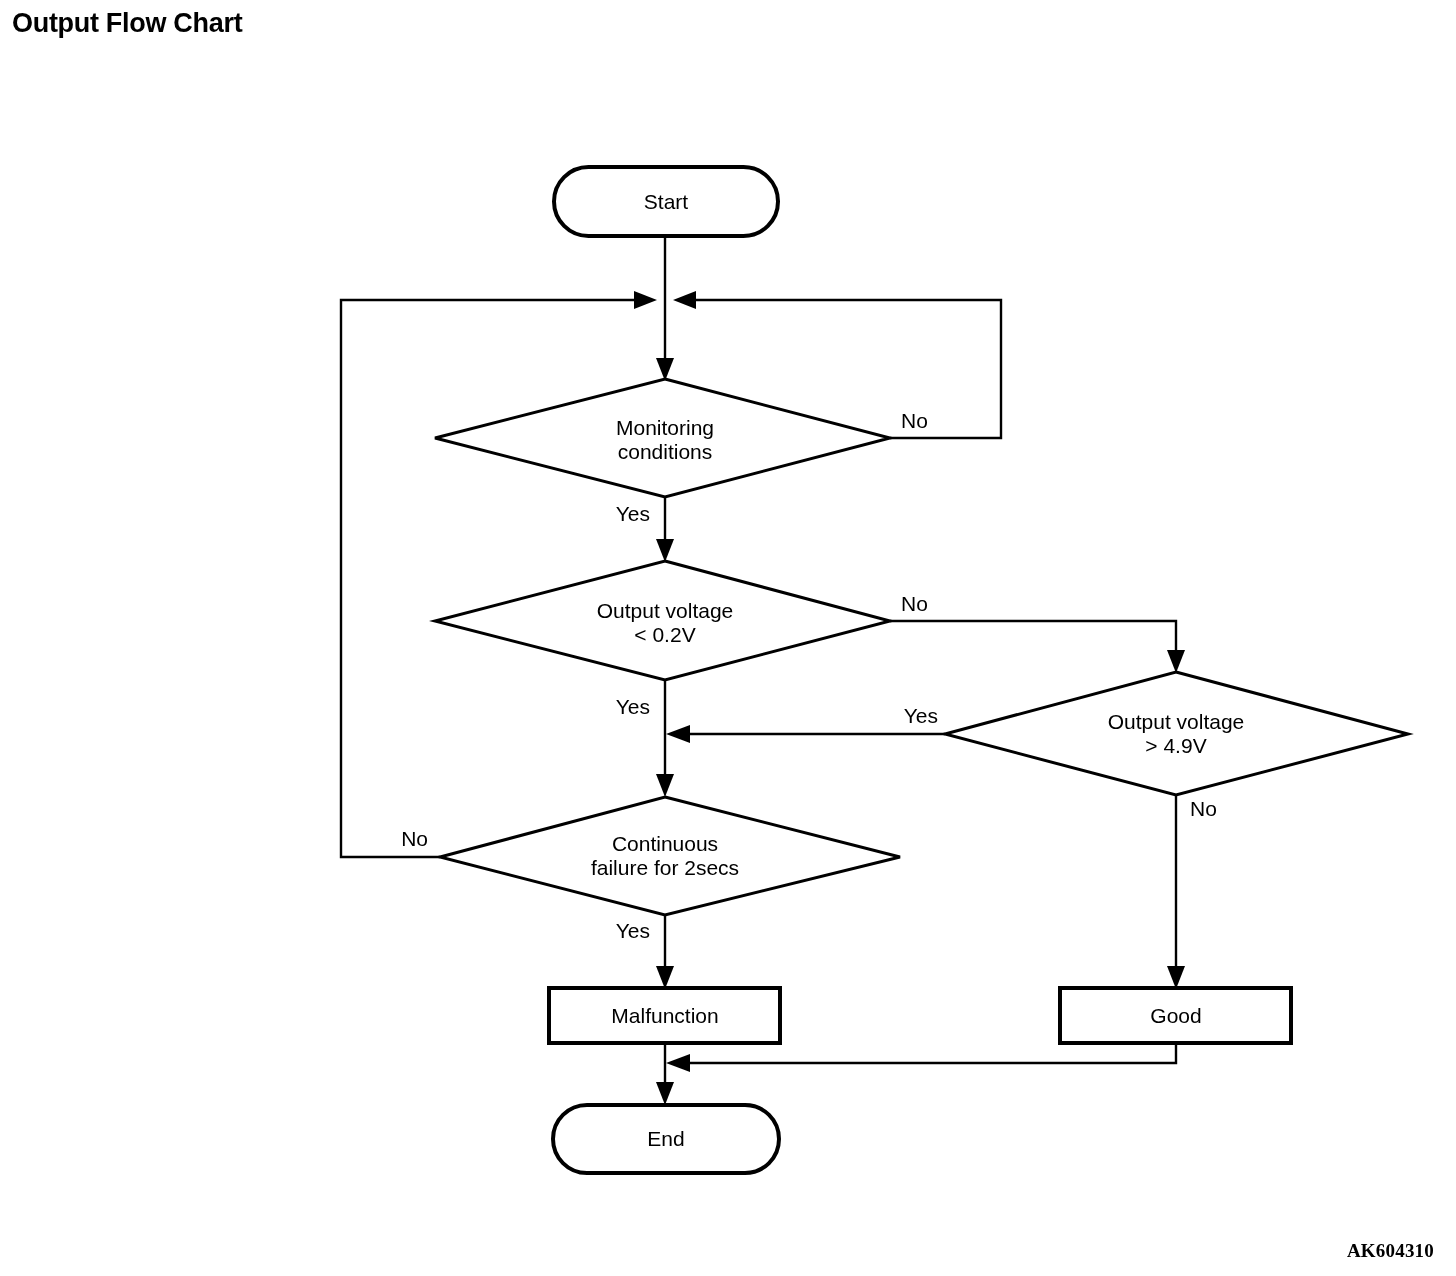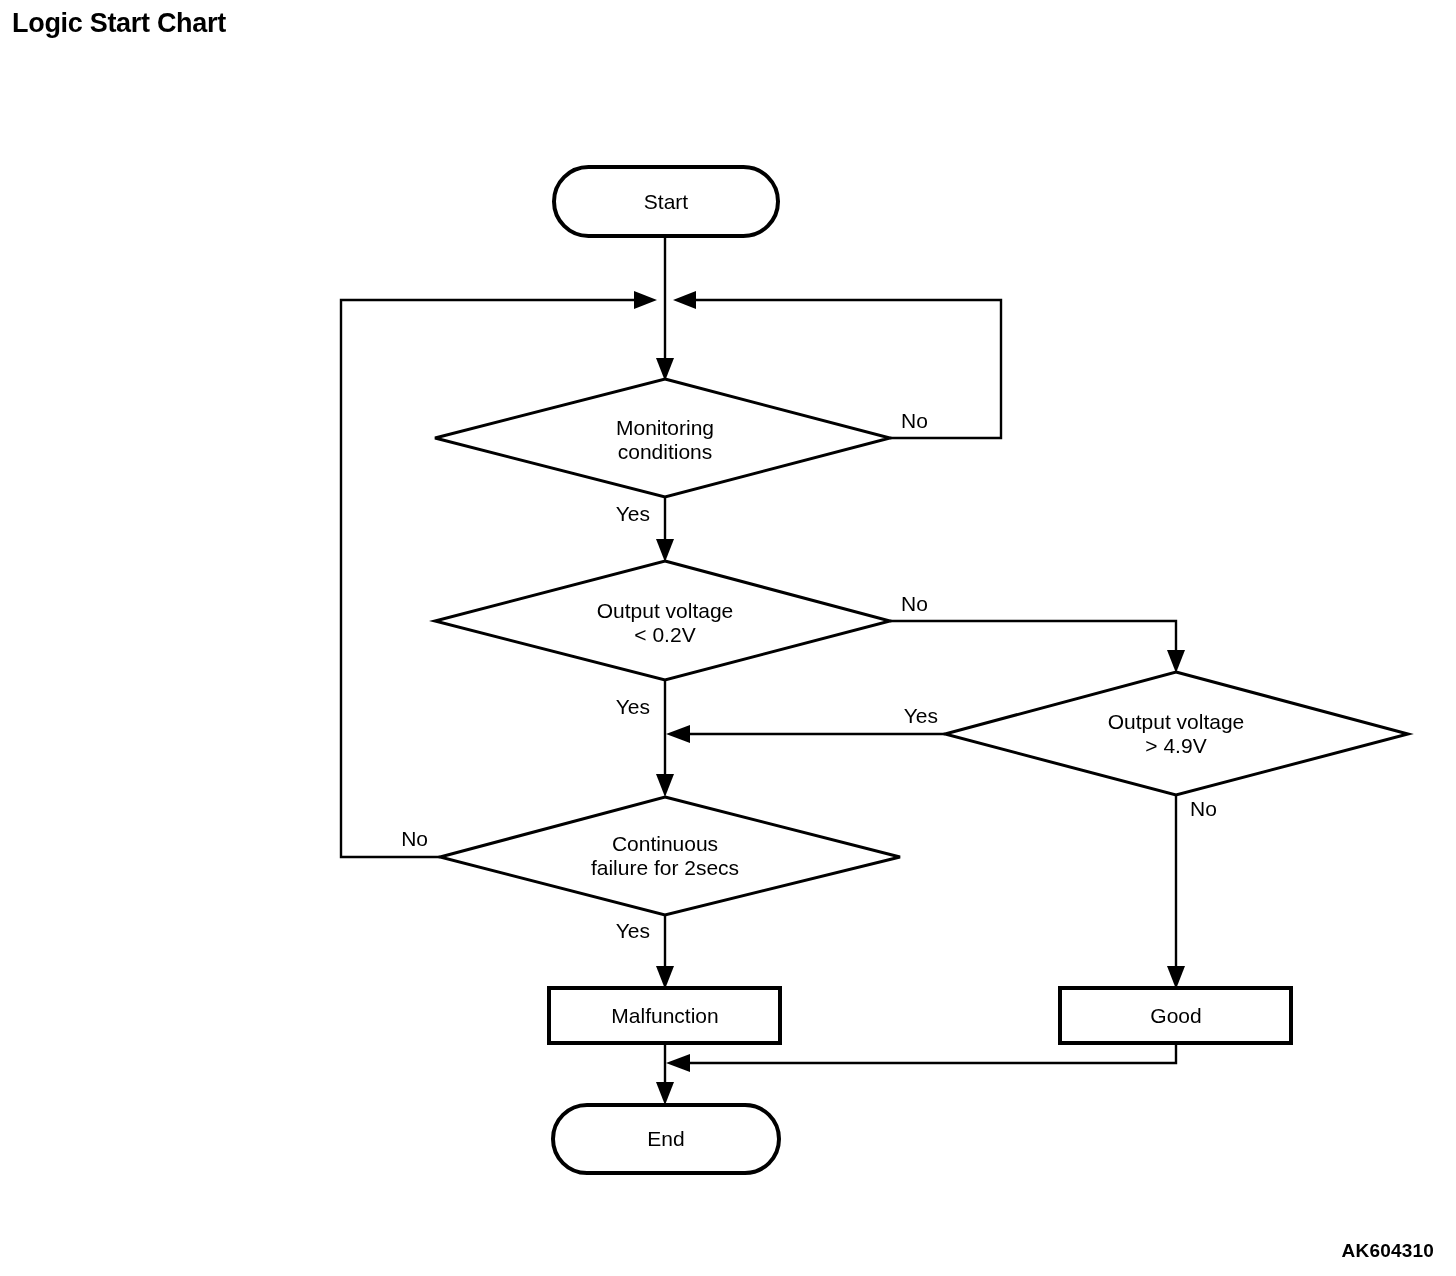--- a/index.html
+++ b/index.html
@@ -24,21 +24,21 @@
     letter-spacing: -0.3px;
     font-family: "Liberation Sans", sans-serif;
   }
   #figure-code {
     position: absolute;
     right: 22px;
     bottom: 14px;
     font-size: 19px;
     font-weight: bold;
     letter-spacing: 0.2px;
-    font-family: Liberation Sans, sans-serif;
+    font-family: Liberation Serif, serif;
   }
   #flow-svg {
     position: absolute;
     left: 0;
     top: 0;
     width: 1456px;
     height: 1276px;
   }
   .node-shape {
     fill: #ffffff;
@@ -72,21 +72,21 @@
     font-size: 21px;
     fill: #000000;
     dominant-baseline: middle;
   }
   .edge-label.left-of  { text-anchor: end; }
   .edge-label.right-of { text-anchor: start; }
 </style>
 </head>
 <body>
 
-<div id="page-title">Logic Start Chart</div>
+<div id="page-title">Output Flow Chart</div>
 
 <svg id="flow-svg" viewBox="0 0 1456 1276" xmlns="http://www.w3.org/2000/svg">
 
   <g>
     <line class="conn-line" x1="665" y1="236" x2="665" y2="300"></line>
   </g>
 
   <g>
     <line class="conn-line" x1="665" y1="300" x2="665" y2="372"></line>
     <polygon class="arrow-head" points="665,381 656,358 674,358"></polygon>

